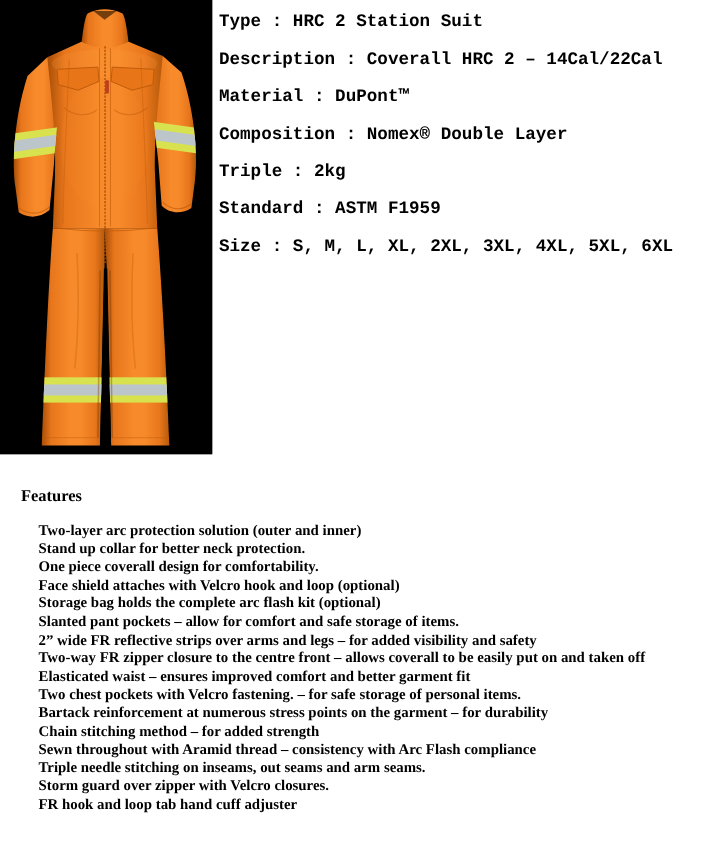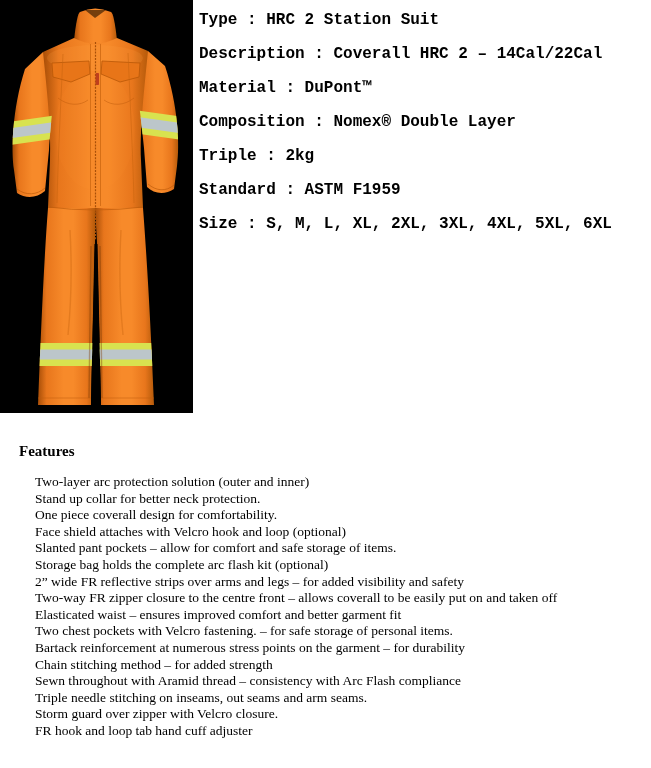--- a/index.html
+++ b/index.html
@@ -28,21 +28,21 @@
     font-weight:bold;font-size:16px;line-height:34px;
     white-space:nowrap;
     font-family:Liberation Mono, monospace;
   }
   .features-heading{
     position:absolute;left:19px;top:443px;
     font-weight:bold;font-size:15px;
   }
   .features-list{
     position:absolute;left:35px;top:474px;
-    font-weight:normal;font-size:13.5px;line-height:16.6px;
+    font-weight:bold;font-size:13.5px;line-height:16.6px;
     white-space:nowrap;
   }
 </style>
 </head>
 <body>
 
 <div class="page">
 
   <div class="photo">
     <svg viewBox="0 0 193 413" xmlns="http://www.w3.org/2000/svg">
@@ -147,27 +147,27 @@
       <div class="spec-line">Size : S, M, L, XL, 2XL, 3XL, 4XL, 5XL, 6XL</div>
     </div>
 
   <div class="features-heading">Features</div>
 
   <div class="features-list">
       <div class="feature-item">Two-layer arc protection solution (outer and inner)</div>
       <div class="feature-item">Stand up collar for better neck protection.</div>
       <div class="feature-item">One piece coverall design for comfortability.</div>
       <div class="feature-item">Face shield attaches with Velcro hook and loop (optional)</div>
+      <div class="feature-item">Storage bag holds the complete arc flash kit (optional)</div>
       <div class="feature-item">Slanted pant pockets – allow for comfort and safe storage of items.</div>
-      <div class="feature-item">Storage bag holds the complete arc flash kit (optional)</div>
       <div class="feature-item">2” wide FR reflective strips over arms and legs – for added visibility and safety</div>
       <div class="feature-item">Two-way FR zipper closure to the centre front – allows coverall to be easily put on and taken off</div>
       <div class="feature-item">Elasticated waist – ensures improved comfort and better garment fit</div>
       <div class="feature-item">Two chest pockets with Velcro fastening. – for safe storage of personal items.</div>
       <div class="feature-item">Bartack reinforcement at numerous stress points on the garment – for durability</div>
       <div class="feature-item">Chain stitching method – for added strength</div>
       <div class="feature-item">Sewn throughout with Aramid thread – consistency with Arc Flash compliance</div>
       <div class="feature-item">Triple needle stitching on inseams, out seams and arm seams.</div>
-      <div class="feature-item">Storm guard over zipper with Velcro closure.</div>
+      <div class="feature-item">Storm guard over zipper with Velcro closures.</div>
       <div class="feature-item">FR hook and loop tab hand cuff adjuster</div>
     </div>
 
 </div>
 
 </body></html>

